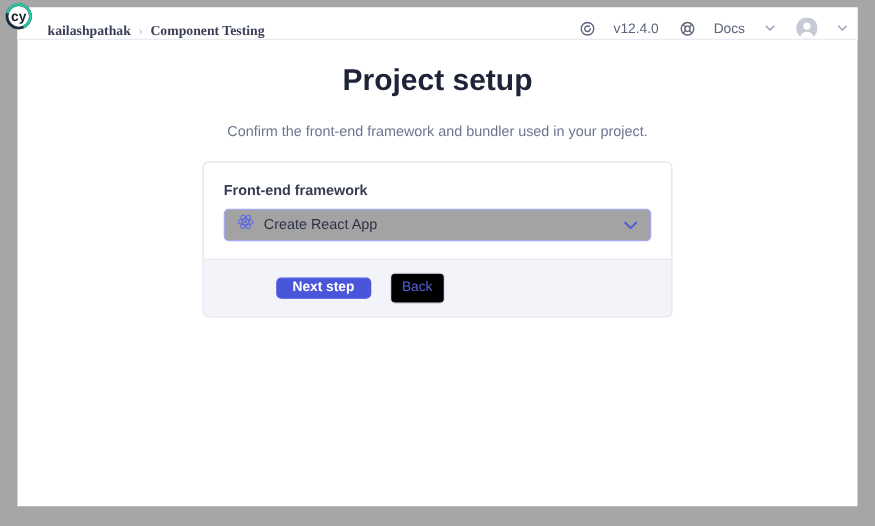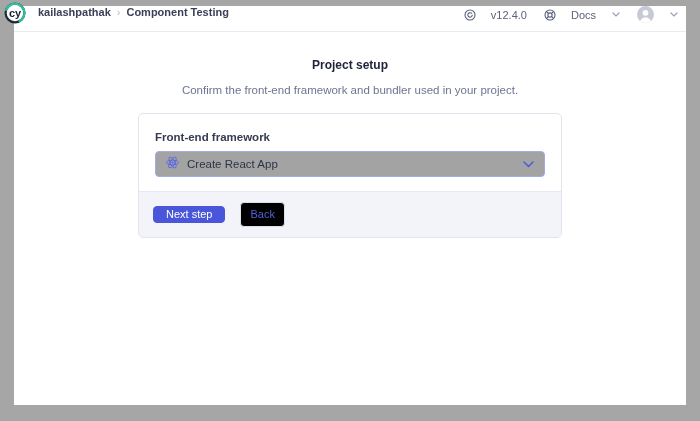--- a/index.html
+++ b/index.html
@@ -3,58 +3,58 @@
 <meta charset="utf-8">
 <style>
   * { margin:0; padding:0; box-sizing:border-box; }
   html,body { width:700px; height:421px; overflow:hidden;
     font-family:"Liberation Sans", sans-serif; }
   .frame { position:relative; width:700px; height:421px; background:#a6a6a6; }
   .window { position:absolute; left:14px; top:6px; width:672px; height:399px;
     background:#ffffff; }
 
   
-  .navbar { position:relative; height:26px; display:flex; align-items:flex-start;
-    padding:0 8px 12px 24px; border-bottom:1px solid #e9ebf1; background:#fff; }
+  .navbar { position:relative; height:26px; display:flex; align-items:flex-end;
+    padding:0 8px 0 24px; border-bottom:1px solid #e9ebf1; background:#fff; }
   .logo { position:absolute; left:-10px; top:-4px; width:22px; height:22px;
     cursor:pointer; }
-  .breadcrumb { display:flex; align-items:center; gap:6px; font-size:11px; }
+  .breadcrumb { display:flex; align-items:center; gap:6px; font-size:11px;font-family:Liberation Serif, serif; }
   .crumb { color:#3b4058; font-weight:700; cursor:pointer; }
   .crumb.current { cursor:default; }
   .sep { color:#b8bcc9; font-size:11px; font-weight:400; }
   .nav-right { margin-left:auto; display:flex; align-items:center; gap:17px; }
   .nav-item { display:flex; align-items:center; gap:15px; font-size:11px;
     color:#5b617b; cursor:pointer; }
   .nav-item svg { display:block; }
   .tiny-chev { margin-left:1px; display:flex; }
 
   
   main { text-align:center; }
-  h1 { margin-top:22px; font-size:12px; line-height:22px; font-weight:700;
+  h1 { margin-top:22px; font-size:24px; line-height:22px; font-weight:700;
     color:#1f2337; }
-  .subtitle { margin-top:8px; font-size:11.5px; color:#6e7490; }
+  .subtitle { margin-top:24px; font-size:11.5px; color:#6e7490; }
 
-  .card { width:424px; margin:17px auto 0; text-align:left;
+  .card { width:376px; margin:17px auto 0; text-align:left;
     border:1px solid #e2e4ed; border-radius:5px; background:#fff;
     overflow:hidden; }
   .card-body { padding:17px 16px 14px; }
   .field-label { display:block; font-size:11.5px; font-weight:700;
     color:#363b52; }
   .select { margin-top:8px; height:26px; display:flex; align-items:center;
     gap:8px; padding:0 10px; border:1px solid #a3a9ea; border-radius:4px;
     background:#a3a3a3; cursor:pointer; }
   .select-value { font-size:11.5px; color:#2f3349; }
   .select .chev { margin-left:auto; display:flex; }
 
   .card-footer { display:flex; align-items:center; gap:15px;
     padding:10px 14px; background:#f3f4fa; border-top:1px solid #e7e9f2; }
   .btn { font-family:"Liberation Sans", sans-serif; font-size:11px;
     line-height:1; border-radius:4px; cursor:pointer; }
   .btn.primary { background:#4a56da; color:#ffffff; border:1px solid #4a56da;
-    padding:2px 12px; font-weight:400; }
+    padding:2px 12px; font-weight:700;margin-left:44px; }
   .btn.ghost { background:#000000; color:#5560d8; border:1px solid #dee0ea;
     padding:6px 9px; }
 </style>
 </head>
 <body>
 
 <div class="frame">
   <div class="window">
 
     <header class="navbar">

